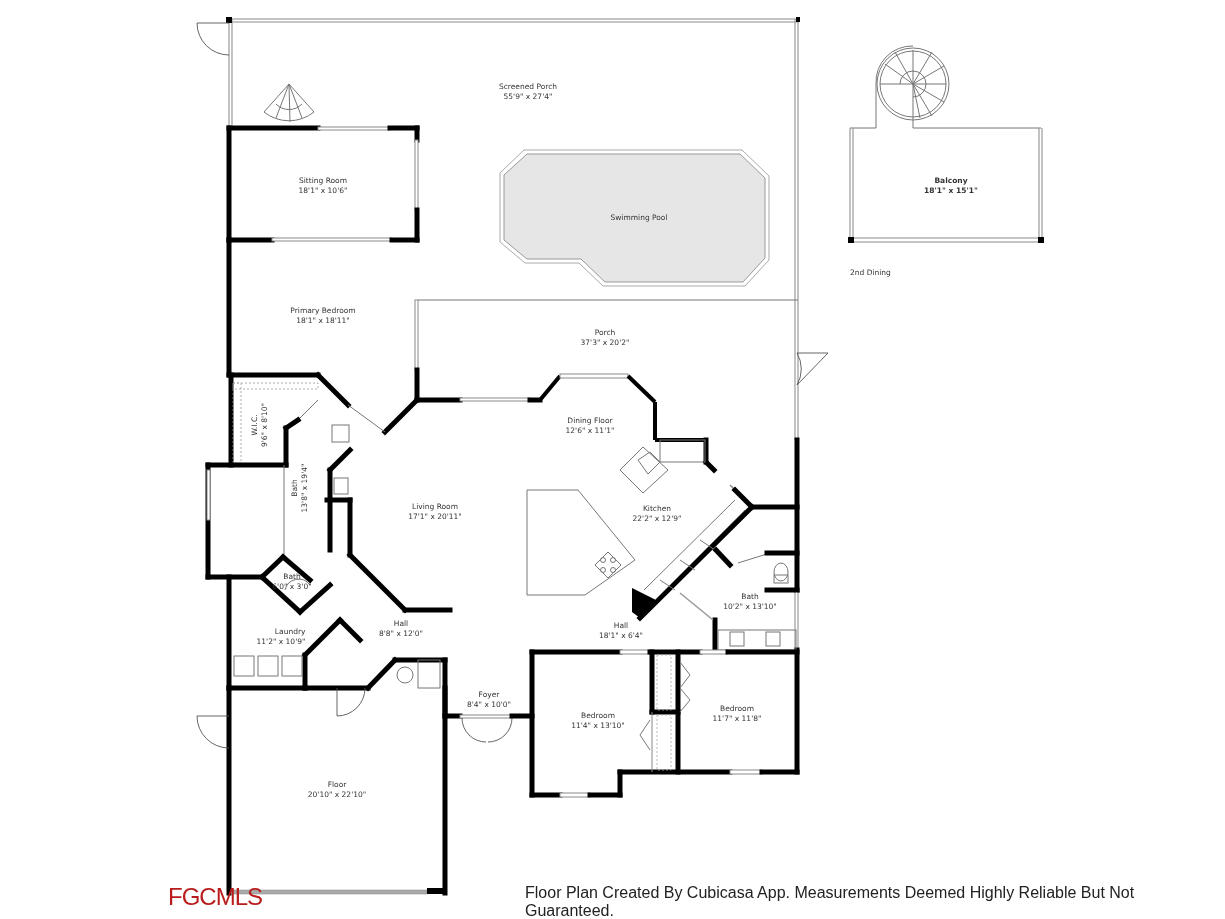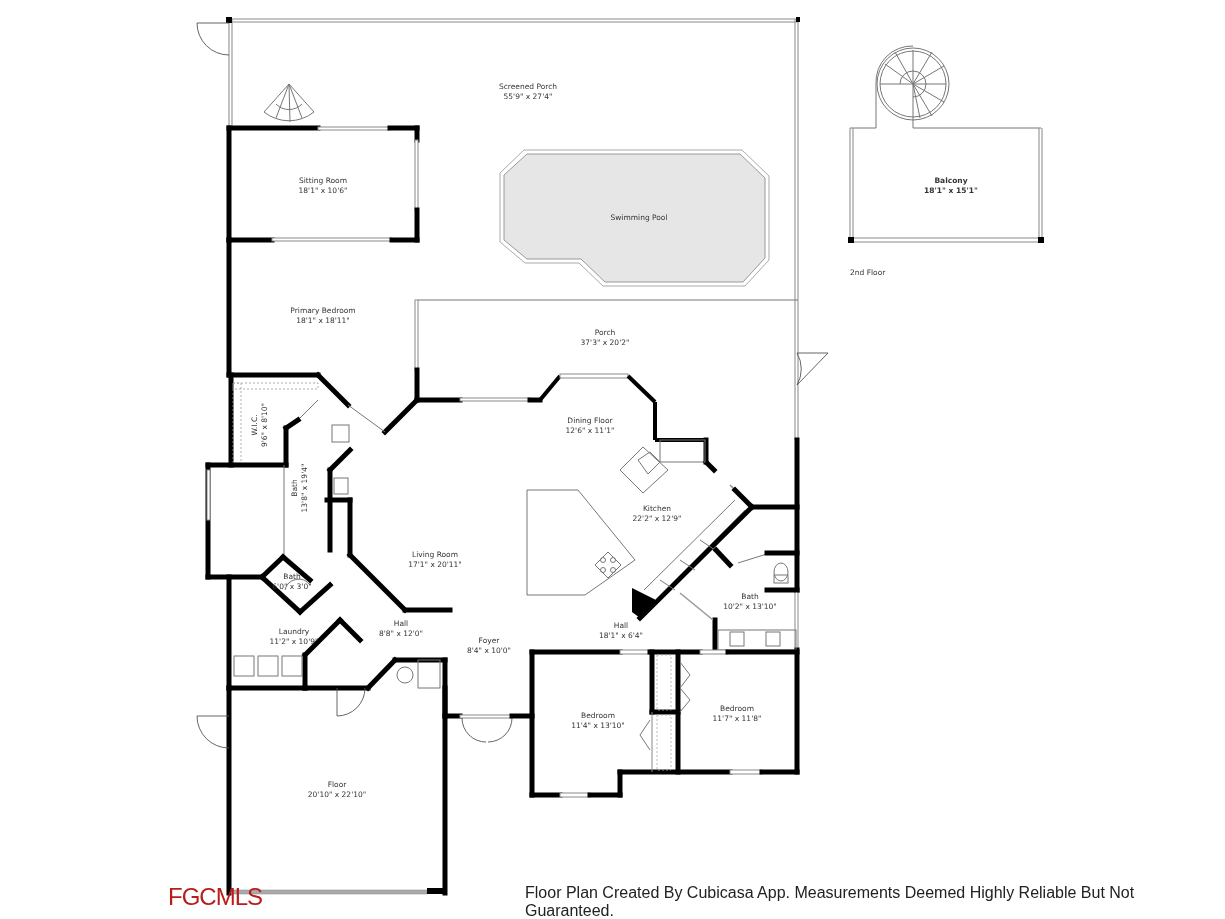--- a/index.html
+++ b/index.html
@@ -235,70 +235,70 @@
     <div>Sitting Room</div>
     <div>18'1" x 10'6"</div>
   </div>
 <div class="room-label" style="left:639px; top:213px;">
     <div>Swimming Pool</div>
   </div>
 <div class="room-label" style="left:951px; top:176px;font-weight:bold;">
     <div>Balcony</div>
     <div>18'1" x 15'1"</div>
   </div>
-<div class="floor-tag" style="left:850px; top:268px;">2nd Floor</div>
+<div class="floor-tag" style="left:850px; top:268px;">2nd Dining</div>
 <div class="room-label" style="left:323px; top:306px;">
     <div>Primary Bedroom</div>
     <div>18'1" x 18'11"</div>
   </div>
 <div class="room-label" style="left:605px; top:328px;">
     <div>Porch</div>
     <div>37'3" x 20'2"</div>
   </div>
 <div class="room-label vertical" style="left:260px; top:425px;">
     <div>W.I.C.</div>
     <div>9'6" x 8'10"</div>
   </div>
 <div class="room-label" style="left:590px; top:416px;">
     <div>Dining Floor</div>
     <div>12'6" x 11'1"</div>
   </div>
 <div class="room-label vertical" style="left:300px; top:488px;">
     <div>Bath</div>
     <div>13'8" x 19'4"</div>
   </div>
-<div class="room-label" style="left:435px; top:502px;margin-top:48px;">
+<div class="room-label" style="left:435px; top:502px;">
     <div>Living Room</div>
     <div>17'1" x 20'11"</div>
   </div>
 <div class="room-label" style="left:657px; top:504px;">
     <div>Kitchen</div>
     <div>22'2" x 12'9"</div>
   </div>
 <div class="room-label" style="left:292px; top:572px;">
     <div>Bath</div>
     <div>6'0" x 3'0"</div>
   </div>
 <div class="room-label" style="left:750px; top:592px;">
     <div>Bath</div>
     <div>10'2" x 13'10"</div>
   </div>
-<div class="room-label" style="left:294px; top:627px;">
+<div class="room-label" style="left:281px; top:627px;text-align:right;">
     <div>Laundry</div>
     <div>11'2" x 10'9"</div>
   </div>
 <div class="room-label" style="left:401px; top:619px;">
     <div>Hall</div>
     <div>8'8" x 12'0"</div>
   </div>
 <div class="room-label" style="left:621px; top:621px;">
     <div>Hall</div>
     <div>18'1" x 6'4"</div>
   </div>
-<div class="room-label" style="left:489px; top:636px;">
+<div class="room-label" style="left:489px; top:690px;">
     <div>Foyer</div>
     <div>8'4" x 10'0"</div>
   </div>
 <div class="room-label" style="left:598px; top:711px;">
     <div>Bedroom</div>
     <div>11'4" x 13'10"</div>
   </div>
 <div class="room-label" style="left:737px; top:704px;">
     <div>Bedroom</div>
     <div>11'7" x 11'8"</div>

